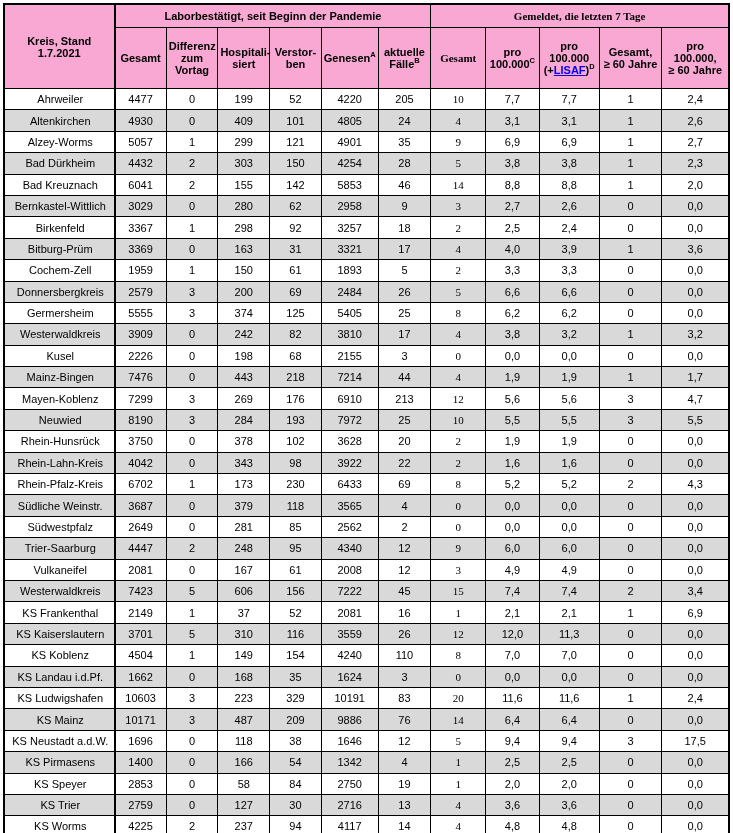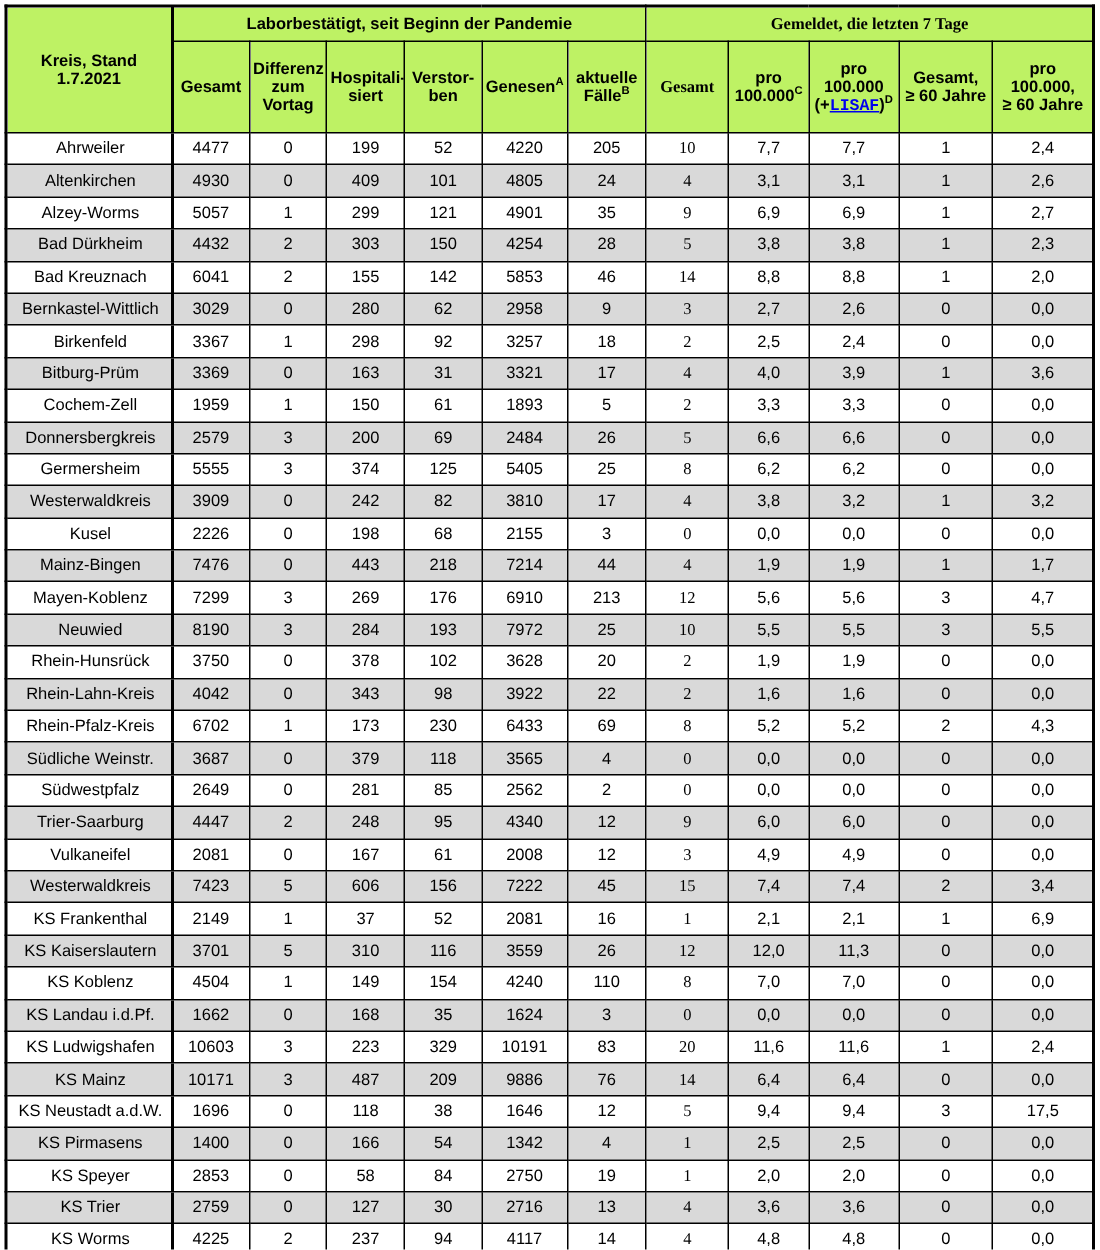--- a/index.html
+++ b/index.html
@@ -10,26 +10,26 @@
   col.c-n{width:51px;}
   col.c-gen{width:56px;}
   col.c-akt{width:52px;}
   col.c-g7{width:54px;}
   col.c-pro{width:53px;}
   col.c-lisaf{width:59px;}
   col.c-g60{width:62px;}
   col.c-p60{width:66px;}
   th,td{border:1px solid #000;text-align:center;vertical-align:middle;padding:1px 2px;
         overflow:hidden;}
-  thead th{font-weight:bold;background:#bef264;}
+  thead th{font-weight:bold;background:#f9a8d4;}
   .group-row th{height:20px;}
   .col-row th{height:58px;}
   .pre{white-space:pre-line;}
   sup{font-size:7.5px;vertical-align:super;line-height:0;}
-  .lisaf-link{color:#0000ee;text-decoration:underline;cursor:pointer;font-family:Liberation Mono, monospace;}
+  .lisaf-link{color:#0000ee;text-decoration:underline;cursor:pointer;}
   .g1start{border-left:2px solid #000;}
   .g2start{border-left:1px solid #4d7c0f;font-family:Liberation Serif, serif;}
   tbody td{height:18.4px;}
   tbody td.name{text-align:center;padding-left:4px;}
   tbody tr:nth-child(even){background:#d9d9d9;}
 </style>
 </head>
 <body>
 
 <table>

